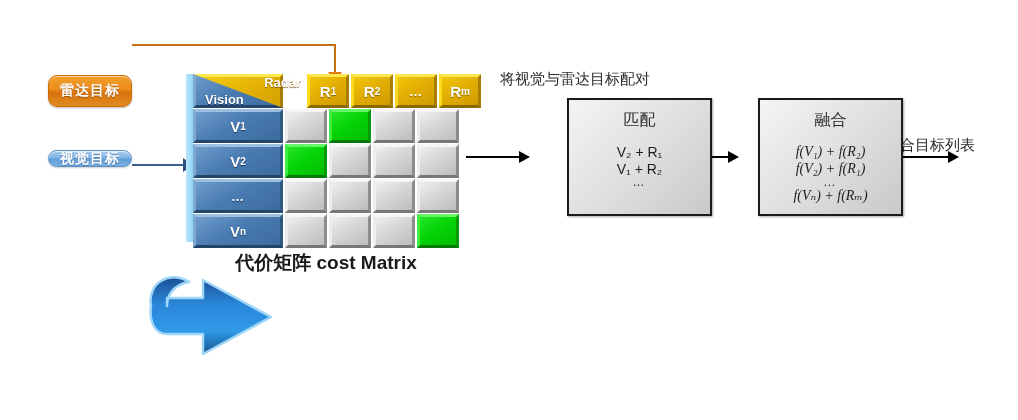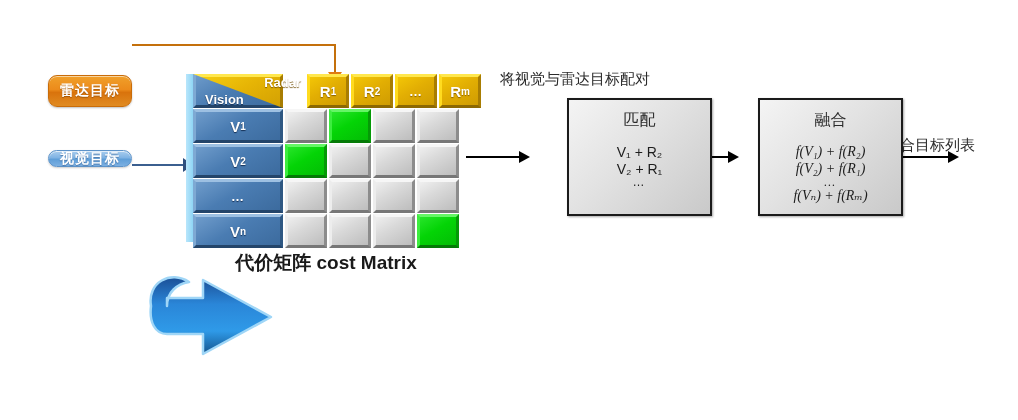--- a/index.html
+++ b/index.html
@@ -284,22 +284,22 @@
   <div class="ar-head ar2h"></div>
   <div class="ar ar3"></div>
   <div class="ar-head ar3h"></div>
 
   <div class="ptext txt-pair">将视觉与雷达目标配对</div>
   <div class="ptext txt-out">融合目标列表</div>
 
   <div class="pbox box-match">
     <div class="ptitle">匹配</div>
     <div class="plines">
+      <div>V₂ + R₁</div>
       <div>V₁ + R₂</div>
-      <div>V₂ + R₁</div>
       <div class="dots-line">…</div>
     </div>
   </div>
 
   <div class="pbox box-fuse math">
     <div class="ptitle">融合</div>
     <div class="plines">
       <div>f(V₁) + f(R₂)</div>
       <div>f(V₂) + f(R₁)</div>
       <div class="dots-line">…</div>

